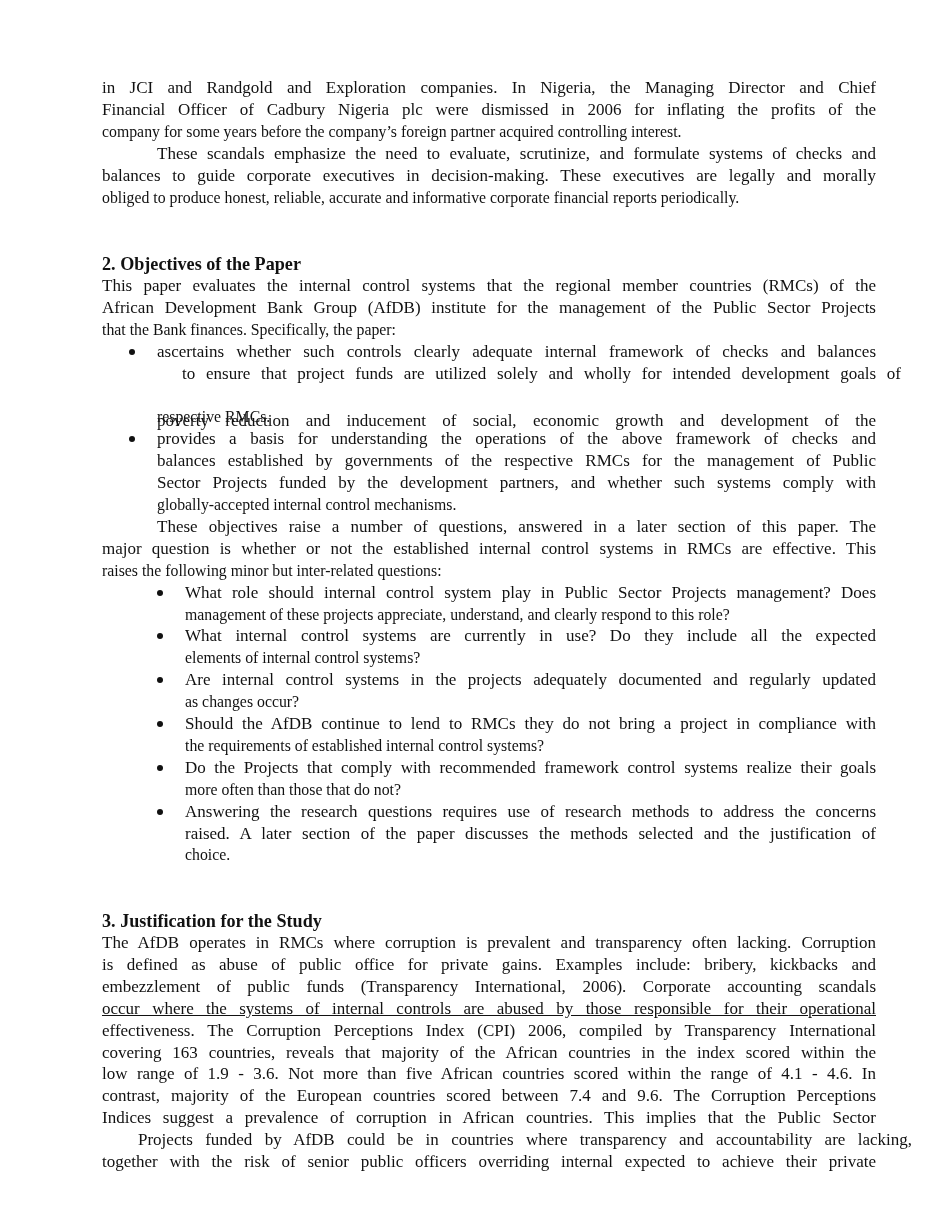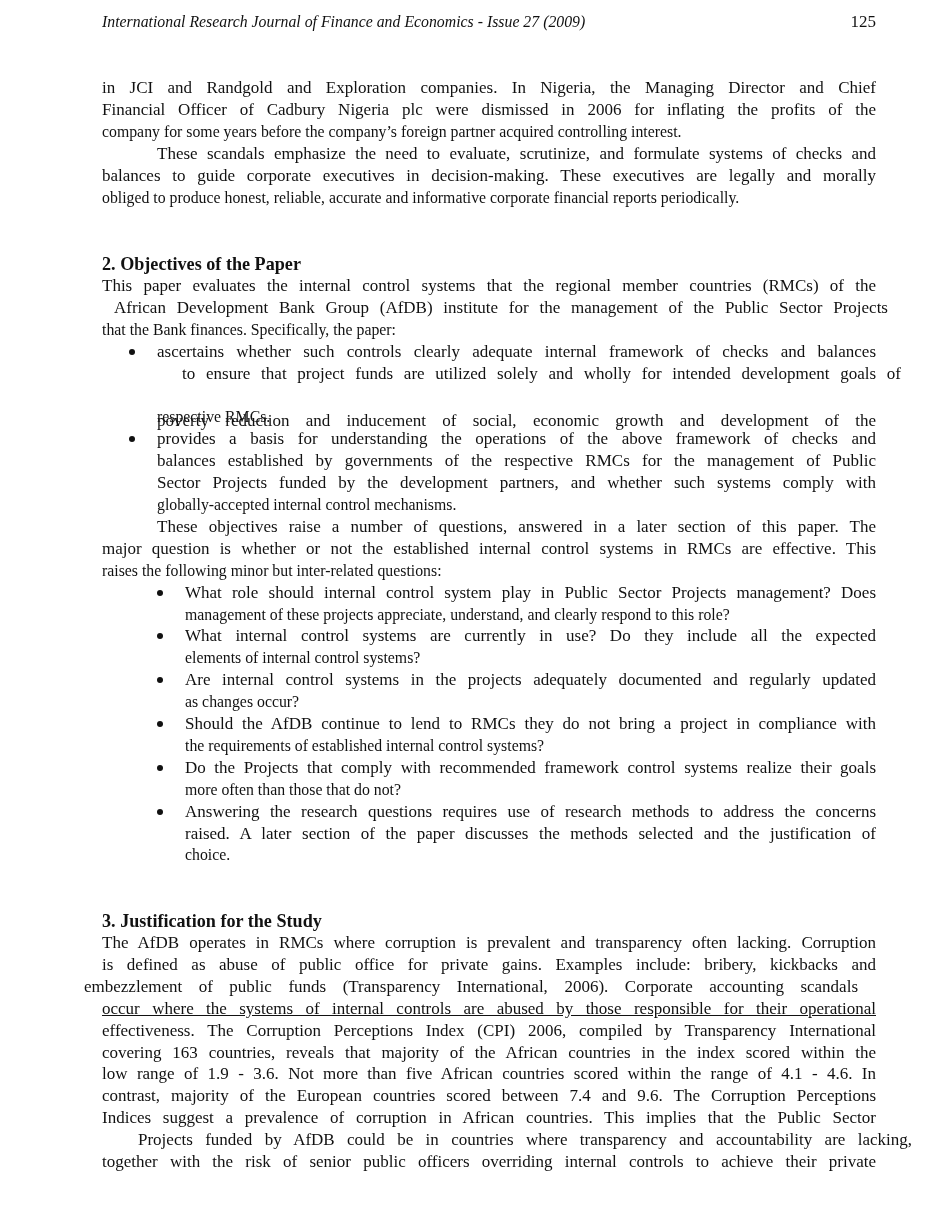--- a/index.html
+++ b/index.html
@@ -15,34 +15,30 @@
   .line.last { text-align-last: left; }
   .h2 { position: absolute; left: 102px; font-weight: bold; font-size: 19.5px; line-height: 24px; white-space: nowrap;
         transform: scaleX(0.93); transform-origin: left top; }
   .bullet { position: absolute; width: 6px; height: 6px; border-radius: 50%; background: #111; }
 </style>
 </head>
 <body>
 
 <div class="page">
 
-  <div class="header">
-    <div class="header-title">International Research Journal of Finance and Economics - Issue 27 (2009)</div>
-    <div class="header-page">125</div>
-  </div>
 
   <div id="body-lines">
       <div class="line" style="top: 77px; left: 102px; width: 774px;">in JCI and Randgold and Exploration companies. In Nigeria, the Managing Director and Chief</div>
       <div class="line" style="top: 98.9px; left: 102px; width: 774px;">Financial Officer of Cadbury Nigeria plc were dismissed in 2006 for inflating the profits of the</div>
       <div class="line last" style="top: 120.8px; left: 102px; width: 832.258px; transform: scaleX(0.93); transform-origin: left top;">company for some years before the company’s foreign partner acquired controlling interest.</div>
       <div class="line" style="top: 142.7px; left: 157px; width: 719px;">These scandals emphasize the need to evaluate, scrutinize, and formulate systems of checks and</div>
       <div class="line" style="top: 164.6px; left: 102px; width: 774px;">balances to guide corporate executives in decision-making. These executives are legally and morally</div>
       <div class="line last" style="top: 186.5px; left: 102px; width: 832.258px; transform: scaleX(0.93); transform-origin: left top;">obliged to produce honest, reliable, accurate and informative corporate financial reports periodically.</div>
       <div class="line" style="top: 275px; left: 102px; width: 774px;">This paper evaluates the internal control systems that the regional member countries (RMCs) of the</div>
-      <div class="line" style="top: 296.9px; left: 102px; width: 774px; margin-left: 12px;">African Development Bank Group (AfDB) institute for the management of the Public Sector Projects</div>
+      <div class="line" style="top: 296.9px; left: 102px; width: 774px;">African Development Bank Group (AfDB) institute for the management of the Public Sector Projects</div>
       <div class="line last" style="top: 318.8px; left: 102px; width: 832.258px; transform: scaleX(0.93); transform-origin: left top;">that the Bank finances. Specifically, the paper:</div>
       <div class="bullet" style="top: 348.7px; left: 129px;"></div>
       <div class="line" style="top: 340.7px; left: 157px; width: 719px;">ascertains whether such controls clearly adequate internal framework of checks and balances</div>
       <div class="line" style="top: 362.6px; left: 157px; width: 719px; margin-left: 25px;">to ensure that project funds are utilized solely and wholly for intended development goals of</div>
       <div class="line" style="top: 384.5px; left: 157px; width: 719px; margin-top: 25px;">poverty reduction and inducement of social, economic growth and development of the</div>
       <div class="line last" style="top: 406.4px; left: 157px; width: 773.118px; transform: scaleX(0.93); transform-origin: left top;">respective RMCs.</div>
       <div class="bullet" style="top: 436.3px; left: 129px;"></div>
       <div class="line" style="top: 428.3px; left: 157px; width: 719px;">provides a basis for understanding the operations of the above framework of checks and</div>
       <div class="line" style="top: 450.2px; left: 157px; width: 719px;">balances established by governments of the respective RMCs for the management of Public</div>
       <div class="line" style="top: 472.1px; left: 157px; width: 719px;">Sector Projects funded by the development partners, and whether such systems comply with</div>
@@ -64,27 +60,27 @@
       <div class="line last" style="top: 734.9px; left: 185px; width: 743.011px; transform: scaleX(0.93); transform-origin: left top;">the requirements of established internal control systems?</div>
       <div class="bullet" style="top: 764.8px; left: 157px;"></div>
       <div class="line" style="top: 756.8px; left: 185px; width: 691px;">Do the Projects that comply with recommended framework control systems realize their goals</div>
       <div class="line last" style="top: 778.7px; left: 185px; width: 743.011px; transform: scaleX(0.93); transform-origin: left top;">more often than those that do not?</div>
       <div class="bullet" style="top: 808.6px; left: 157px;"></div>
       <div class="line" style="top: 800.6px; left: 185px; width: 691px;">Answering the research questions requires use of research methods to address the concerns</div>
       <div class="line" style="top: 822.5px; left: 185px; width: 691px;">raised. A later section of the paper discusses the methods selected and the justification of</div>
       <div class="line last" style="top: 844.4px; left: 185px; width: 743.011px; transform: scaleX(0.93); transform-origin: left top;">choice.</div>
       <div class="line" style="top: 932px; left: 102px; width: 774px;">The AfDB operates in RMCs where corruption is prevalent and transparency often lacking. Corruption</div>
       <div class="line" style="top: 953.9px; left: 102px; width: 774px;">is defined as abuse of public office for private gains. Examples include: bribery, kickbacks and</div>
-      <div class="line" style="top: 975.8px; left: 84px; width: 774px;">embezzlement of public funds (Transparency International, 2006). Corporate accounting scandals</div>
+      <div class="line" style="top: 975.8px; left: 102px; width: 774px;">embezzlement of public funds (Transparency International, 2006). Corporate accounting scandals</div>
       <div class="line" style="top: 997.7px; left: 102px; width: 774px; text-decoration: underline;">occur where the systems of internal controls are abused by those responsible for their operational</div>
       <div class="line" style="top: 1019.6px; left: 102px; width: 774px;">effectiveness. The Corruption Perceptions Index (CPI) 2006, compiled by Transparency International</div>
       <div class="line" style="top: 1041.5px; left: 102px; width: 774px;">covering 163 countries, reveals that majority of the African countries in the index scored within the</div>
       <div class="line" style="top: 1063.4px; left: 102px; width: 774px;">low range of 1.9 - 3.6. Not more than five African countries scored within the range of 4.1 - 4.6. In</div>
       <div class="line" style="top: 1085.3px; left: 102px; width: 774px;">contrast, majority of the European countries scored between 7.4 and 9.6. The Corruption Perceptions</div>
       <div class="line" style="top: 1107.2px; left: 102px; width: 774px;">Indices suggest a prevalence of corruption in African countries. This implies that the Public Sector</div>
       <div class="line" style="top: 1129.1px; left: 102px; width: 774px; margin-left: 36px;">Projects funded by AfDB could be in countries where transparency and accountability are lacking,</div>
-      <div class="line" style="top: 1151px; left: 102px; width: 774px;">together with the risk of senior public officers overriding internal controls to achieve their private</div>
+      <div class="line" style="top: 1151px; left: 102px; width: 774px;">together with the risk of senior public officers overriding internal expected to achieve their private</div>
     </div>
 
   <div class="h2" style="top:252px;">2.  Objectives of the Paper</div>
   <div class="h2" style="top:909px;">3.  Justification for the Study</div>
 
 </div>
 
 </body></html>

